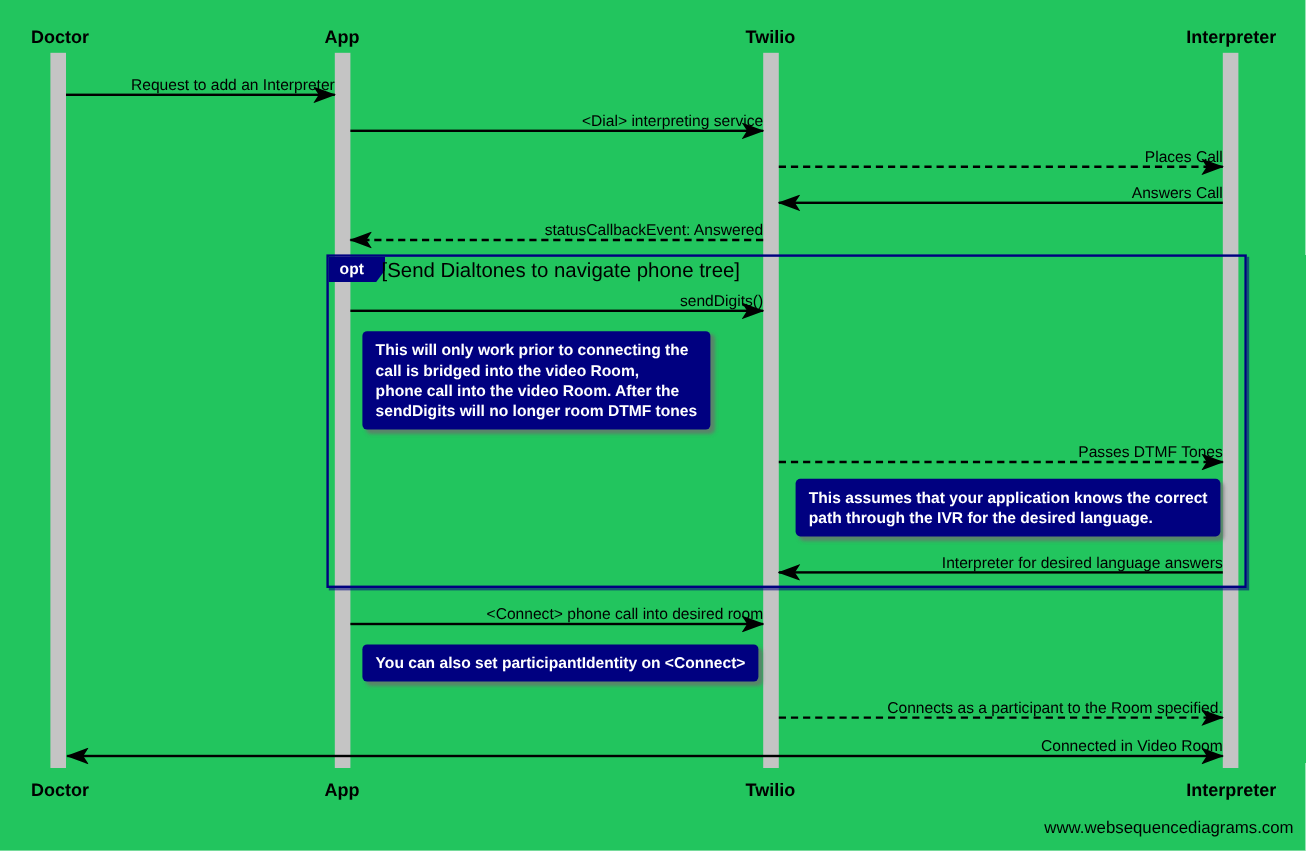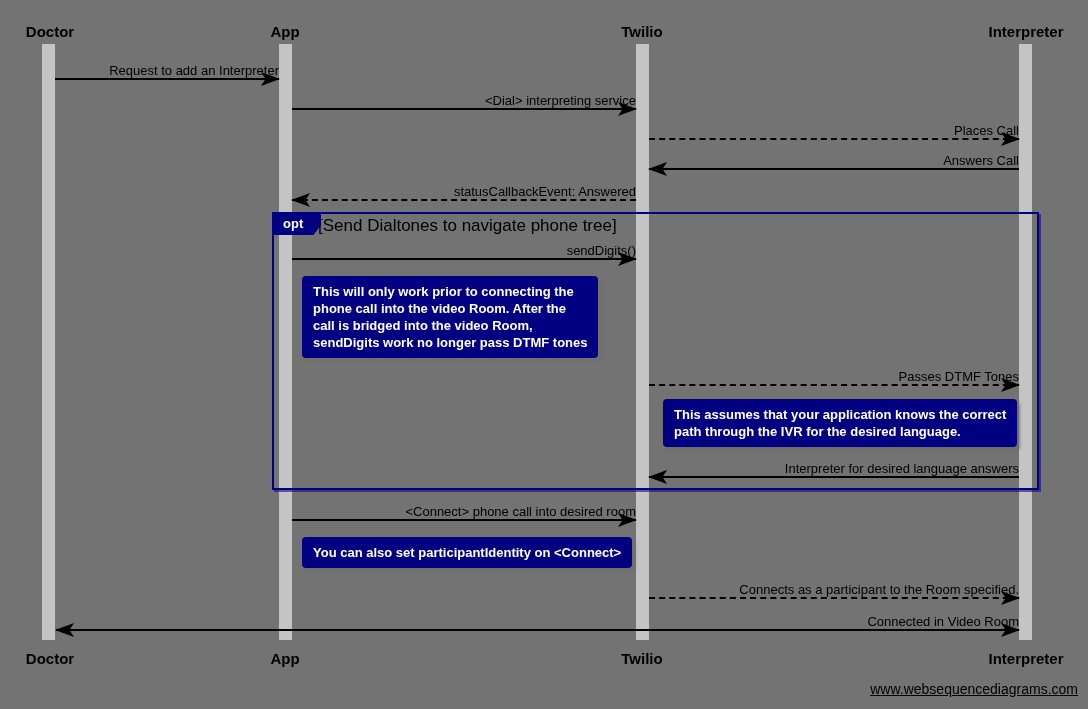--- a/index.html
+++ b/index.html
@@ -1,19 +1,19 @@
 <!DOCTYPE html>
 <html><head>
 <meta charset="utf-8">
 <style>
   * { margin:0; padding:0; box-sizing:border-box; }
   html,body { background:#ffffff; }
   #stage {
     position:relative; width:1088px; height:709px; margin:0 auto;
-    background:#737373; overflow:hidden;
+    background:#22c55e; overflow:hidden;
     font-family:"Liberation Sans", sans-serif; color:#000;
   }
   
   .p-label {
     position:absolute; transform:translateX(-50%);
     font-size:15px; font-weight:bold; white-space:nowrap; color:#000;
   }
   
   .lifeline {
     position:absolute; top:44px; height:596px; width:13px;
@@ -52,21 +52,21 @@
     position:absolute; display:inline-block;
     background:#000080; color:#fff;
     font-size:13px; font-weight:bold; line-height:17px;
     padding:7px 11px; border-radius:4px;
     box-shadow:3px 3px 3px rgba(110,110,110,0.75);
   }
   .note div { white-space:nowrap; }
   
   .footer {
     position:absolute; right:10px; top:681px;
-    font-size:14px; color:#000; white-space:nowrap;text-decoration:underline;
+    font-size:14px; color:#000; white-space:nowrap;
   }
 </style>
 </head>
 <body>
 
 <div id="stage">
 
   <div class="lifeline" style="left:42px"></div>
   <div class="lifeline" style="left:279px"></div>
   <div class="lifeline" style="left:636px"></div>
@@ -138,23 +138,23 @@
   </div>
 
   <div class="msg" style="left:56px; top:629px; width:963px">
     <span class="mlabel">Connected in Video Room</span>
     <span class="head left"></span>
     <span class="head right"></span>
   </div>
 
   <div class="note" style="left:302px; top:276px">
     <div>This will only work prior to connecting the</div>
+    <div>call is bridged into the video Room,</div>
     <div>phone call into the video Room. After the</div>
-    <div>call is bridged into the video Room,</div>
-    <div>sendDigits work no longer pass DTMF tones</div>
+    <div>sendDigits will no longer room DTMF tones</div>
   </div>
 
   <div class="note" style="left:663px; top:399px">
     <div>This assumes that your application knows the correct</div>
     <div>path through the IVR for the desired language.</div>
   </div>
 
   <div class="note" style="left:302px; top:537px">
     <div>You can also set participantIdentity on &lt;Connect&gt;</div>
   </div>

